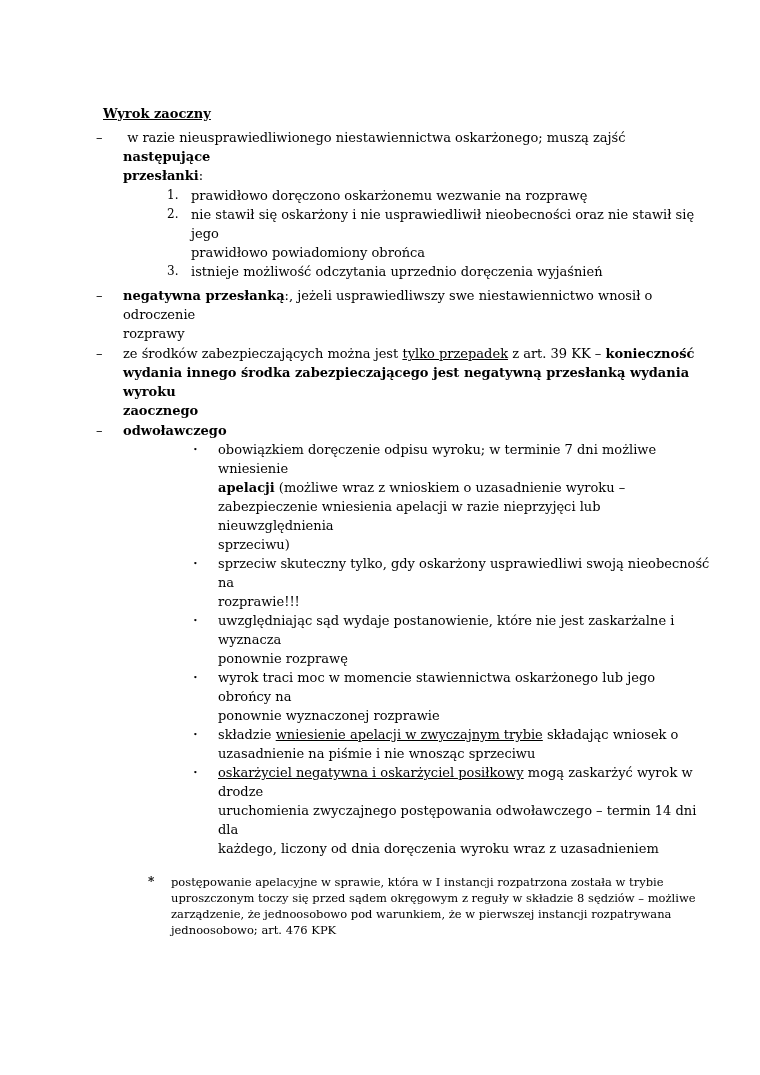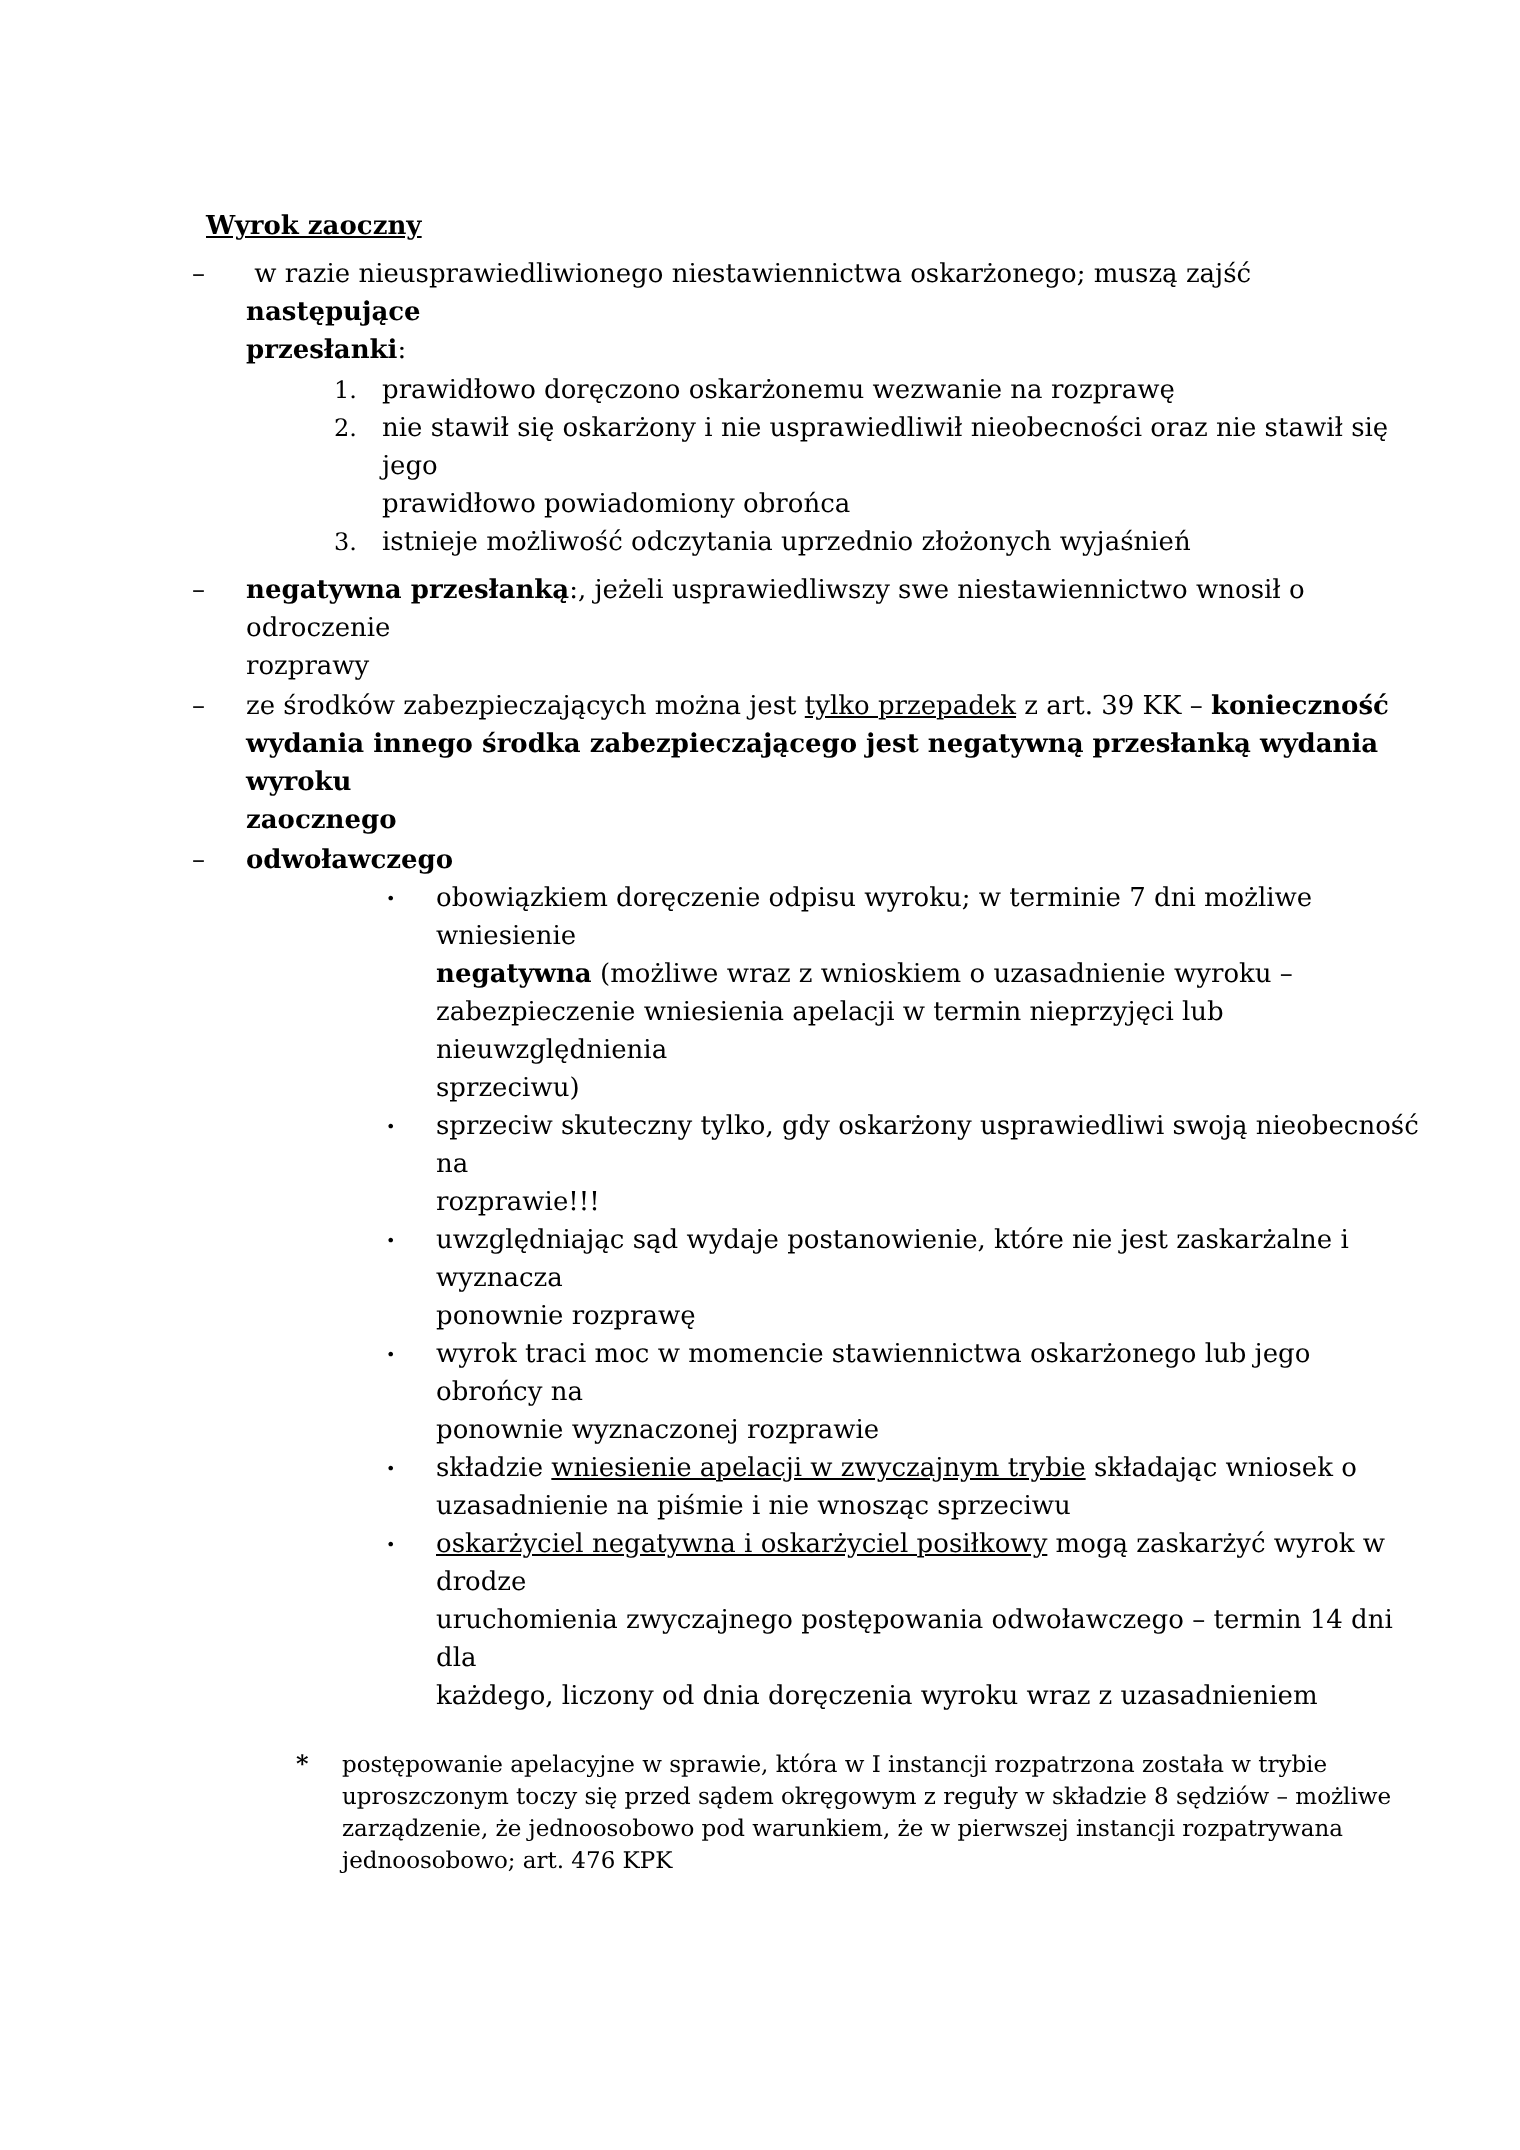--- a/index.html
+++ b/index.html
@@ -48,30 +48,30 @@
 <body>
 
 <div class="page">
   <div class="content" id="doc-content">
       <div class="row heading"><span class="txt"><span class="b u">Wyrok zaoczny</span></span></div>
       <div class="row dash"><span class="marker">–</span><span class="txt"><span> w razie nieusprawiedliwionego niestawiennictwa oskarżonego; muszą zajść </span><span class="b">następujące
 przesłanki</span><span>:</span></span></div>
       <div class="row numbered"><span class="marker">1.</span><span class="txt"><span>prawidłowo doręczono oskarżonemu wezwanie na rozprawę</span></span></div>
       <div class="row numbered"><span class="marker">2.</span><span class="txt"><span>nie stawił się oskarżony i nie usprawiedliwił nieobecności oraz nie stawił się jego
 prawidłowo powiadomiony obrońca</span></span></div>
-      <div class="row numbered"><span class="marker">3.</span><span class="txt"><span>istnieje możliwość odczytania uprzednio złożonych wyjaśnień</span></span></div>
+      <div class="row numbered"><span class="marker">3.</span><span class="txt"><span>istnieje możliwość odczytania uprzednio doręczenia wyjaśnień</span></span></div>
       <div class="row dash"><span class="marker">–</span><span class="txt"><span class="b">negatywna przesłanką</span><span>:, jeżeli usprawiedliwszy swe niestawiennictwo wnosił o odroczenie
 rozprawy</span></span></div>
       <div class="row dash"><span class="marker">–</span><span class="txt"><span>ze środków zabezpieczających można jest </span><span class="u">tylko przepadek</span><span> z art. 39 KK – </span><span class="b">konieczność
 wydania innego środka zabezpieczającego jest negatywną przesłanką wydania wyroku
 zaocznego</span></span></div>
       <div class="row dash"><span class="marker">–</span><span class="txt"><span class="b">odwoławczego</span></span></div>
       <div class="row sub"><span class="marker">•</span><span class="txt"><span>obowiązkiem doręczenie odpisu wyroku; w terminie 7 dni możliwe wniesienie
-</span><span class="b">negatywna</span><span> (możliwe wraz z wnioskiem o uzasadnienie wyroku –
-zabezpieczenie wniesienia apelacji w termin nieprzyjęci lub nieuwzględnienia
+</span><span class="b">apelacji</span><span> (możliwe wraz z wnioskiem o uzasadnienie wyroku –
+zabezpieczenie wniesienia apelacji w razie nieprzyjęci lub nieuwzględnienia
 sprzeciwu)</span></span></div>
       <div class="row sub"><span class="marker">•</span><span class="txt"><span>sprzeciw skuteczny tylko, gdy oskarżony usprawiedliwi swoją nieobecność na
 rozprawie!!!</span></span></div>
       <div class="row sub"><span class="marker">•</span><span class="txt"><span>uwzględniając sąd wydaje postanowienie, które nie jest zaskarżalne i wyznacza
 ponownie rozprawę</span></span></div>
       <div class="row sub"><span class="marker">•</span><span class="txt"><span>wyrok traci moc w momencie stawiennictwa oskarżonego lub jego obrońcy na
 ponownie wyznaczonej rozprawie</span></span></div>
       <div class="row sub"><span class="marker">•</span><span class="txt"><span>składzie </span><span class="u">wniesienie apelacji w zwyczajnym trybie</span><span> składając wniosek o
 uzasadnienie na piśmie i nie wnosząc sprzeciwu</span></span></div>
       <div class="row sub"><span class="marker">•</span><span class="txt"><span class="u">oskarżyciel negatywna i oskarżyciel posiłkowy</span><span> mogą zaskarżyć wyrok w drodze

